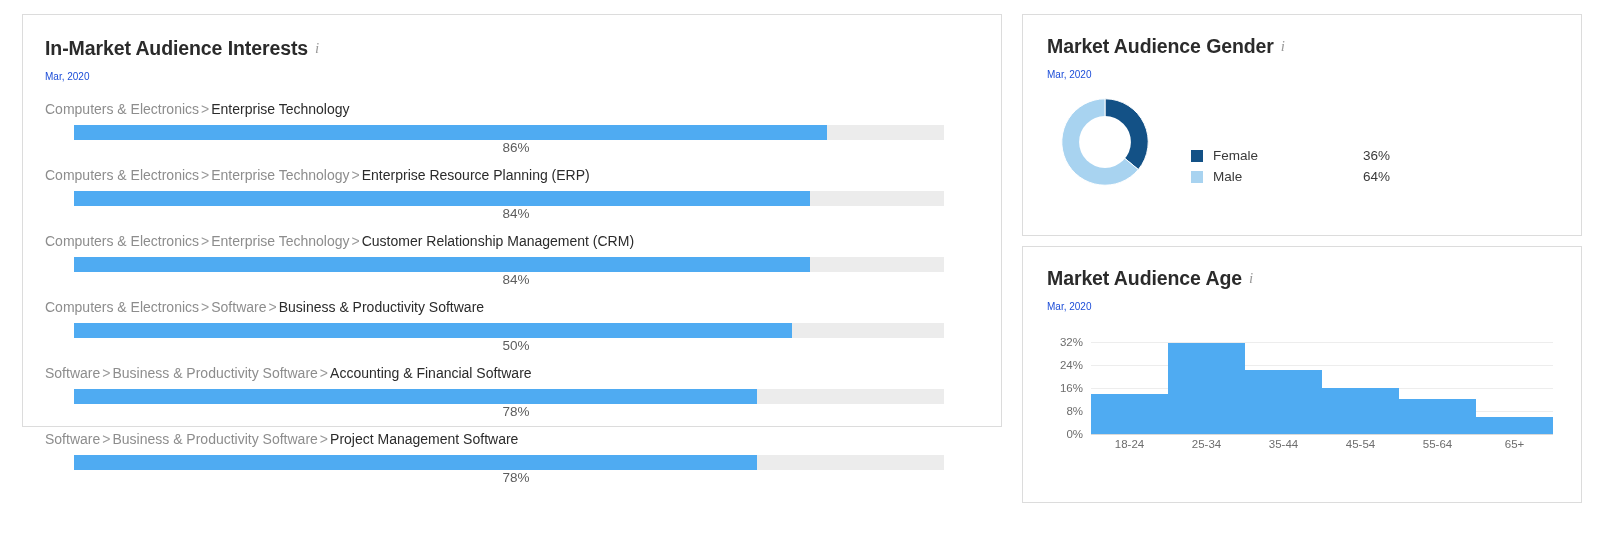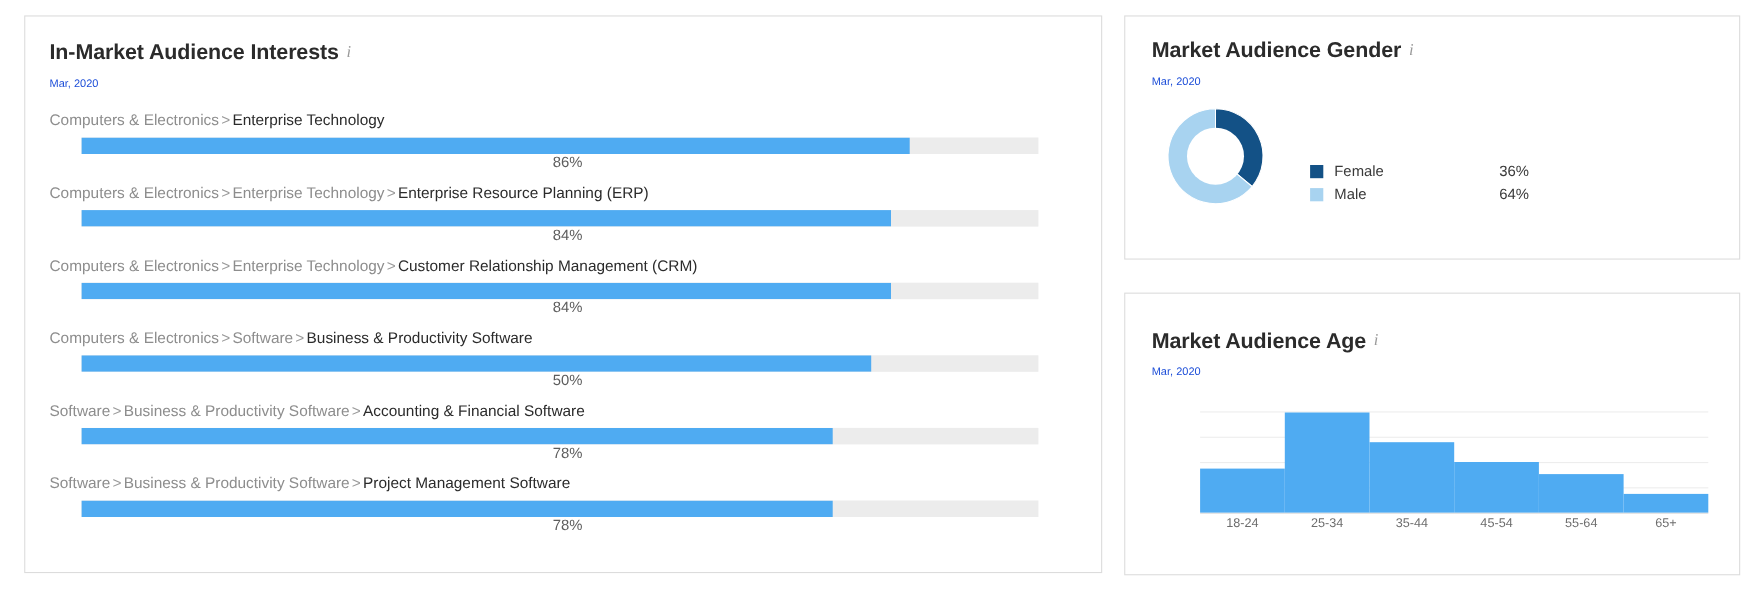--- a/index.html
+++ b/index.html
@@ -29,21 +29,21 @@
     border: 1px solid #dcdcdc;
     box-sizing: border-box;
   }
 
   
   .left-col {
     width: 980px;
     flex: 0 0 980px;
   }
   .card-interests {
-    height: 507px;
+    height: 413px;
     padding: 22px 28px 26px 22px;
   }
   .card-head {
     display: block;
   }
   .card-title {
     font-size: 19.5px;
     font-weight: bold;
     color: #2b2b2b;
     letter-spacing: -0.1px;
@@ -121,22 +121,21 @@
     display: flex;
     flex-direction: column;
     gap: 10px;
   }
   .card-gender {
     height: 222px;
     padding: 20px 24px 10px 24px;
   }
   .card-age {
     height: 257px;
-    padding: 32px 24px 10px 24px;
-    margin-top: 20px;
+    padding: 20px 24px 10px 24px;
   }
 
   .gender-body {
     display: flex;
     align-items: flex-end;
     margin-top: 14px;
   }
   .donut-wrap {
     width: 96px;
     height: 96px;
@@ -340,20 +339,27 @@
           </div>
       </div>
     </div>
 
     <div class="card card-age">
       <div class="card-head">
         <span class="card-title">Market Audience Age</span><span class="info-icon">i</span>
       </div>
       <div class="card-subtitle">Mar, 2020</div>
       <div class="age-chart">
+        <div class="y-axis" id="age-y-axis">
+            <div class="y-tick" style="top: 11.5556px;">32%</div>
+            <div class="y-tick" style="top: 34.6667px;">24%</div>
+            <div class="y-tick" style="top: 57.7778px;">16%</div>
+            <div class="y-tick" style="top: 80.8889px;">8%</div>
+            <div class="y-tick" style="top: 104px;">0%</div>
+          </div>
         <div class="plot">
           <div id="age-gridlines">
               <div class="gridline" style="top: 11.5556px;"></div>
               <div class="gridline" style="top: 34.6667px;"></div>
               <div class="gridline" style="top: 57.7778px;"></div>
               <div class="gridline" style="top: 80.8889px;"></div>
               <div class="gridline base" style="top: 104px;"></div>
             </div>
           <div class="bars-row" id="age-bars">
               <div class="age-bar-cell">

